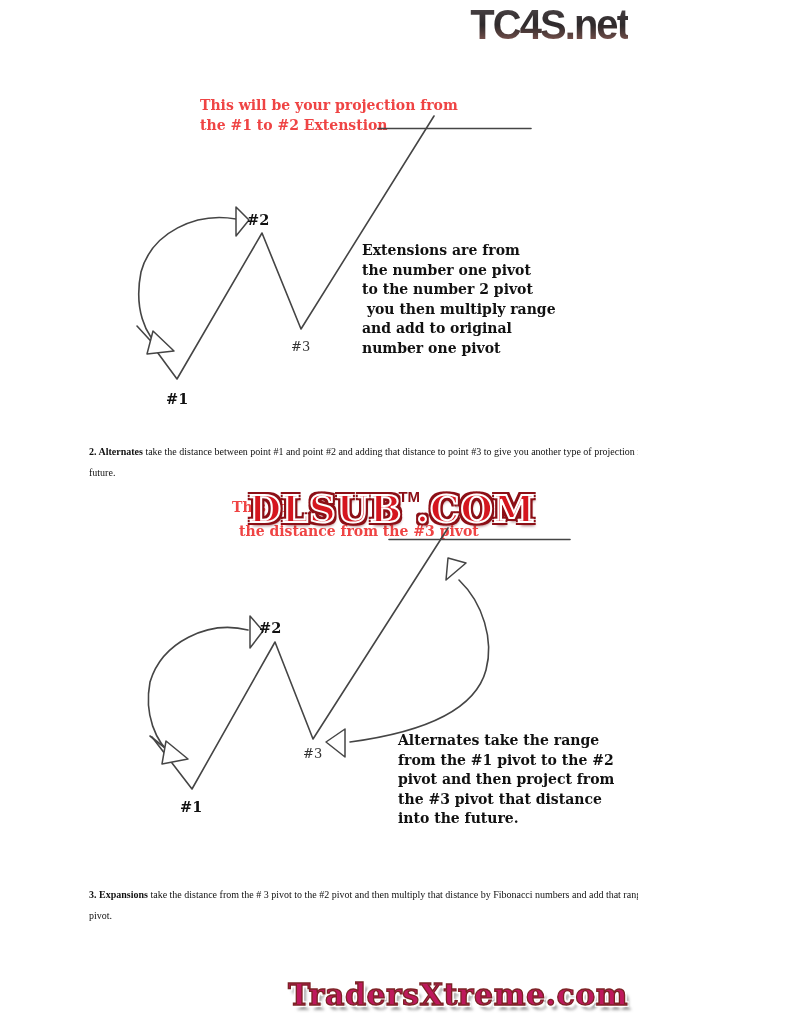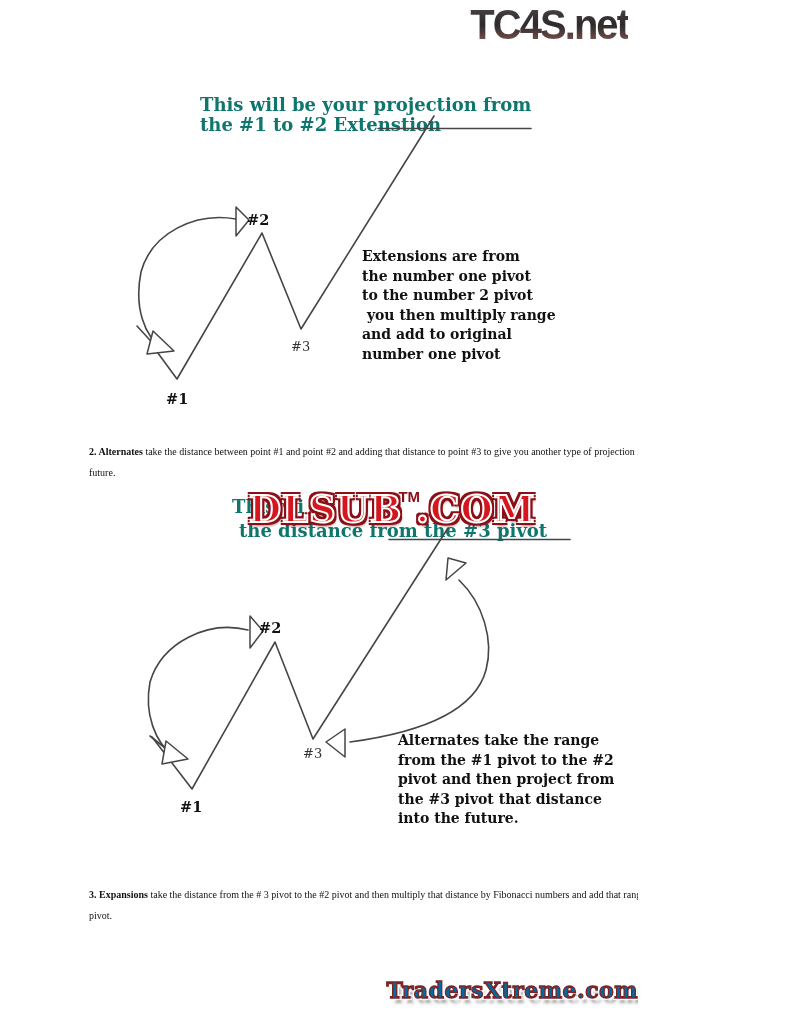--- a/index.html
+++ b/index.html
@@ -29,24 +29,24 @@
     -webkit-background-clip: text;
     background-clip: text;
     color: transparent;
   }
 
   
   .diag-heading {
     position: absolute;
     font-family: "DejaVu Serif", serif;
     font-weight: bold;
-    font-size: 18px;
+    font-size: 14px;
     line-height: 20px;
     white-space: pre-wrap;
-    color: #0f766e;
+    color: #ef4444;
   }
   .diag-note {
     position: absolute;
     font-family: "DejaVu Serif", serif;
     font-weight: bold;
     font-size: 14px;
     line-height: 19.5px;
     white-space: pre-wrap;
     color: #111;
   }
@@ -118,26 +118,26 @@
     margin-left: -4px;
     margin-right: -4px;
     letter-spacing: 0;
     text-align: right;
   }
 
   
   .txtreme {
     position: absolute;
     top: 977px;
-    right: 0;
-    font-family: "DejaVu Serif", serif;
-    font-weight: bold;
-    font-size: 22px;
+    right: 10px;
+    font-family: "DejaVu Serif", serif;
+    font-weight: bold;
+    font-size: 30px;
     letter-spacing: 0.5px;
-    color: #0369a1;
+    color: #be185d;
     -webkit-text-stroke: 1.3px #7c2224;
     text-shadow:
       0 0 1px #ffffff, 0 0 2px #ffffff, 0 0 3px #ffffff,
       -2px -2px 1px #ffffff, 2px -2px 1px #ffffff,
       -2px 2px 1px #ffffff, 2px 2px 1px #ffffff,
       4px 5px 3px rgba(130,130,130,0.75);
     white-space: nowrap;
   }
 </style>
 </head>
@@ -159,21 +159,21 @@
     <path d="M 236 219 C 196 212, 152 232, 141 272 C 134 307, 144 336, 163 349"></path>
     <line x1="137" y1="326" x2="159" y2="350"></line>
     <polygon points="236,207 236,236 249,220"></polygon>
     <polygon points="153,331 147,354 174,351"></polygon>
   </svg>
 
   <div class="pivot-label" style="left:247px; top:211px;">#2</div>
   <div class="pivot-label light" style="left:291px; top:339px;">#3</div>
   <div class="pivot-label" style="left:166px; top:390px;">#1</div>
 
-  <div class="diag-note" style="left:362px; top:247px;">Extensions are from
+  <div class="diag-note" style="left:362px; top:241px;">Extensions are from
 the number one pivot
 to the number 2 pivot
  you then multiply range
 and add to original
 number one pivot</div>
 
   <p class="para" style="top:441px;"><b>2. Alternates</b><span> take the distance between point #1 and point #2 and adding that distance to point #3 to give you another type of projection into the future.</span></p>
 
   <div class="diag-heading" style="left:232px; top:497px;">This wi</div>
   <div class="diag-heading" style="left:215px; top:521px;margin-left:24px;">the distance from the #3 pivot</div>

